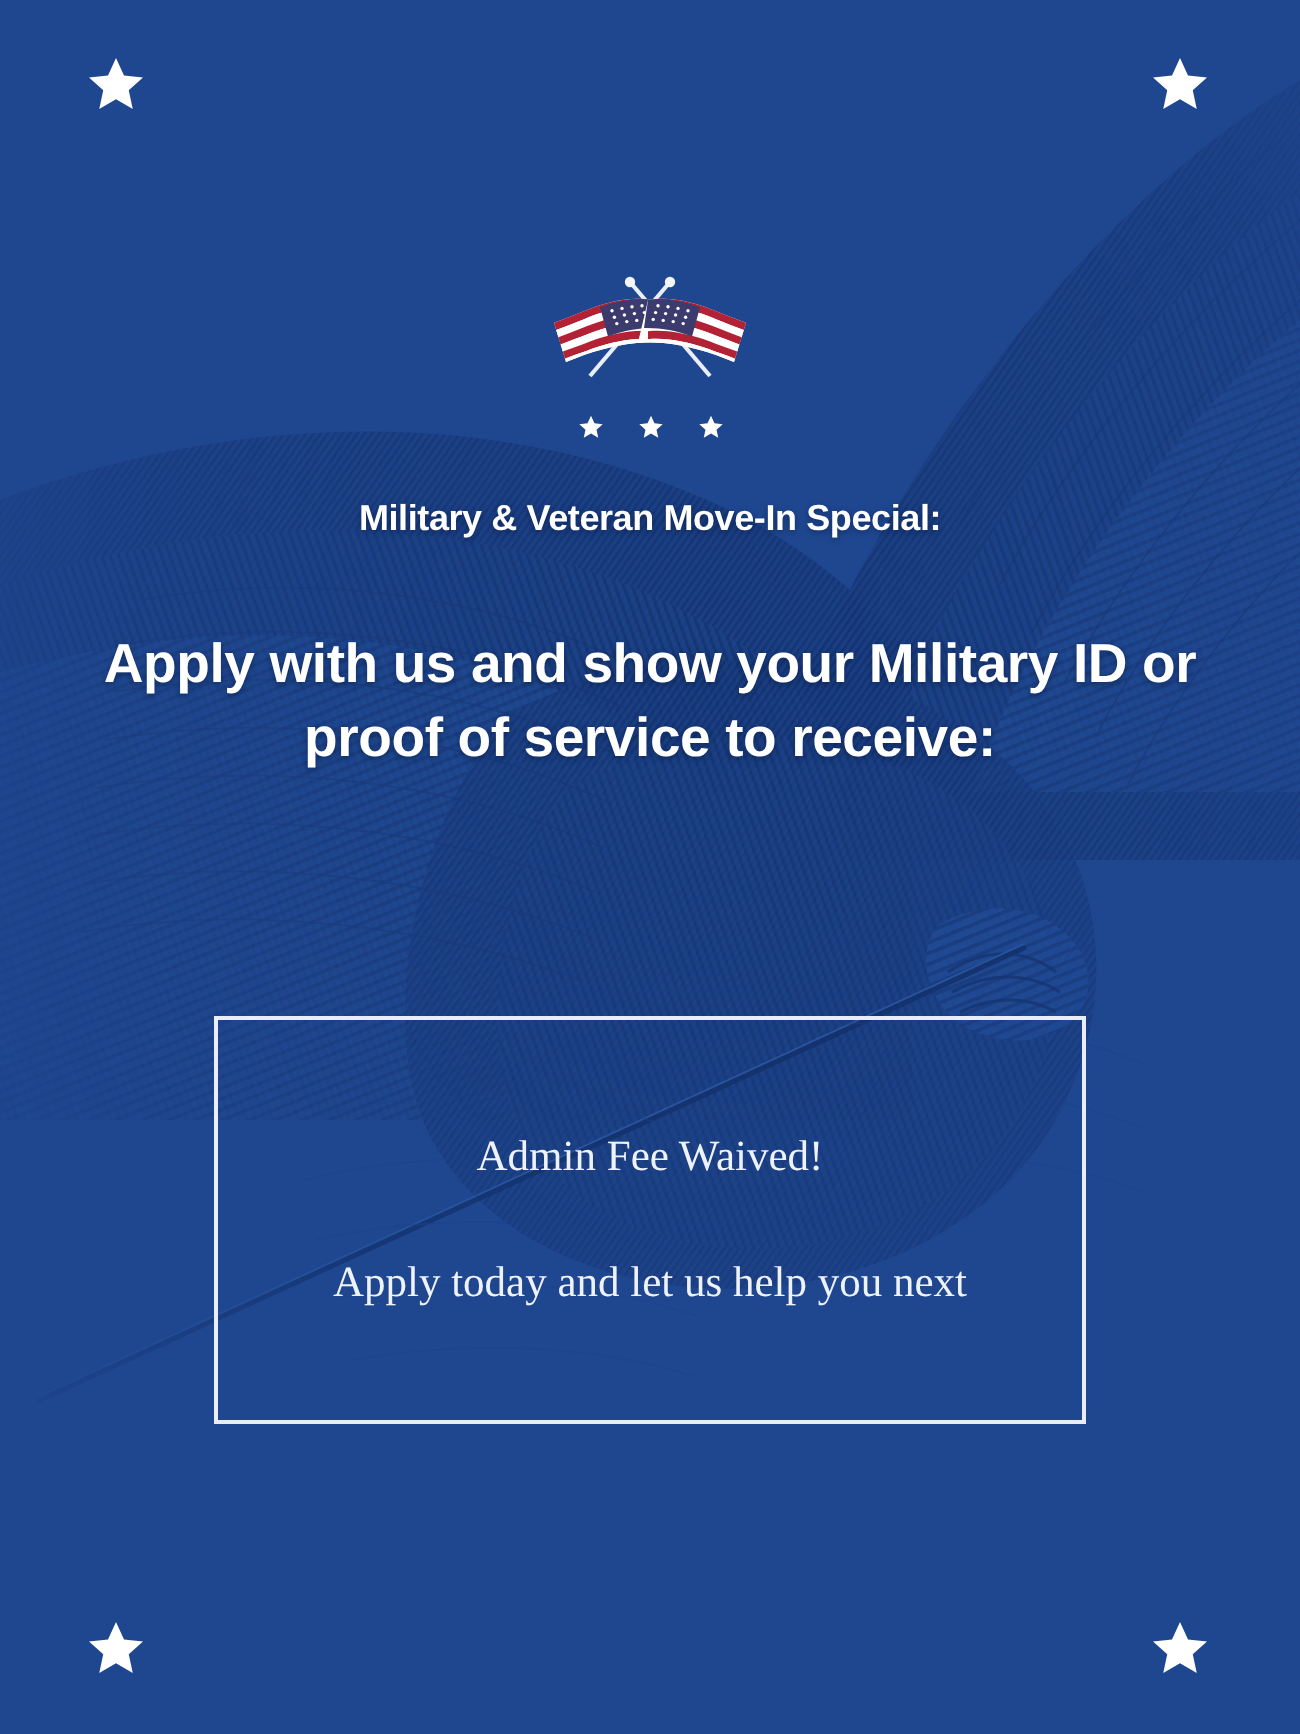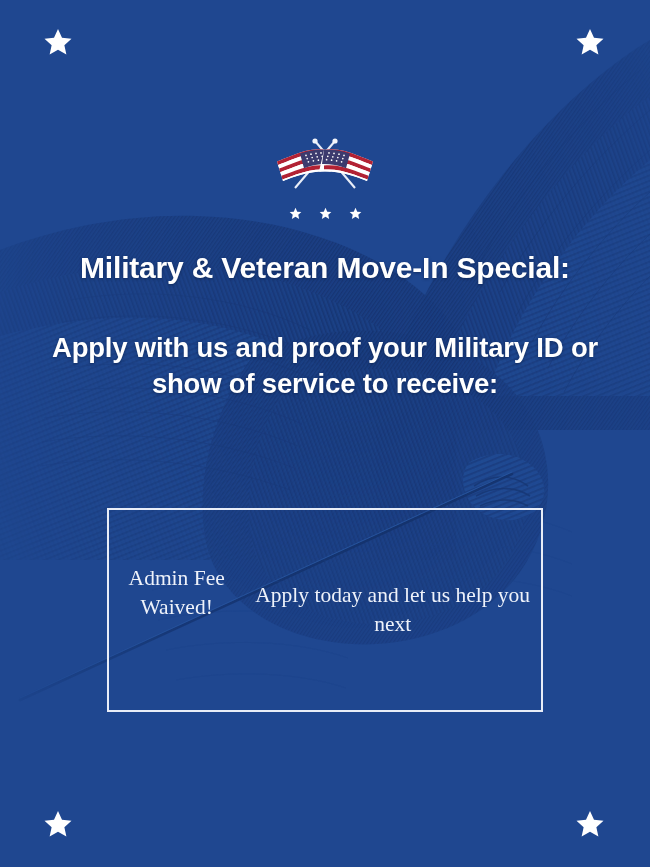--- a/index.html
+++ b/index.html
@@ -68,21 +68,21 @@
   }
   .mini-star svg { display: block; width: 100%; height: 100%; }
 
   #headline-block {
     margin-top: 26px;
     width: 560px;
     text-align: center;
   }
   .headline-1 {
     color: #ffffff;
-    font-size: 30px;
+    font-size: 18px;
     font-weight: bold;
     letter-spacing: -0.2px;
     line-height: 1.3;
     text-shadow: 0 1px 3px rgba(8,26,60,0.55);
     text-align: center;
   }
   .headline-2 {
     margin-top: 43px;
     color: #ffffff;
     font-size: 27.5px;
@@ -95,21 +95,21 @@
   
   #offer-box {
     position: absolute;
     left: 107px;
     top: 508px;
     width: 436px;
     height: 204px;
     border: 2px solid #e8edf7;
     box-sizing: border-box;
     display: flex;
-    flex-direction: row;
+    flex-direction: column;
     align-items: center;
     justify-content: center;
   }
   .offer-line {
     font-family: "Liberation Serif", serif;
     color: #eef2fa;
     text-align: center;
     line-height: 1.34;
   }
   #offer-headline {
@@ -354,22 +354,22 @@
       <span class="mini-star">
         <svg viewBox="0 0 24 24" aria-hidden="true">
           <polygon fill="currentColor" points="12,1.6 15.2,8.6 22.8,9.4 17.1,14.5 18.7,22 12,18.1 5.3,22 6.9,14.5 1.2,9.4 8.8,8.6"></polygon>
         </svg>
       </span>
     </div>
 
     <div id="headline-block">
       <div class="headline-1">Military &amp; Veteran Move-In Special:</div>
       <div class="headline-2">
-        <div>Apply with us and proof your Military ID or</div>
-        <div>show of service to receive:</div>
+        <div>Apply with us and show your Military ID or</div>
+        <div>proof of service to receive:</div>
       </div>
     </div>
   </div>
 
   <div id="offer-box">
     <div class="offer-line" id="offer-headline">Admin Fee Waived!</div>
     <div class="offer-line" id="offer-subline">
       <div>Apply today and let us help you next</div>
     </div>
   </div>

